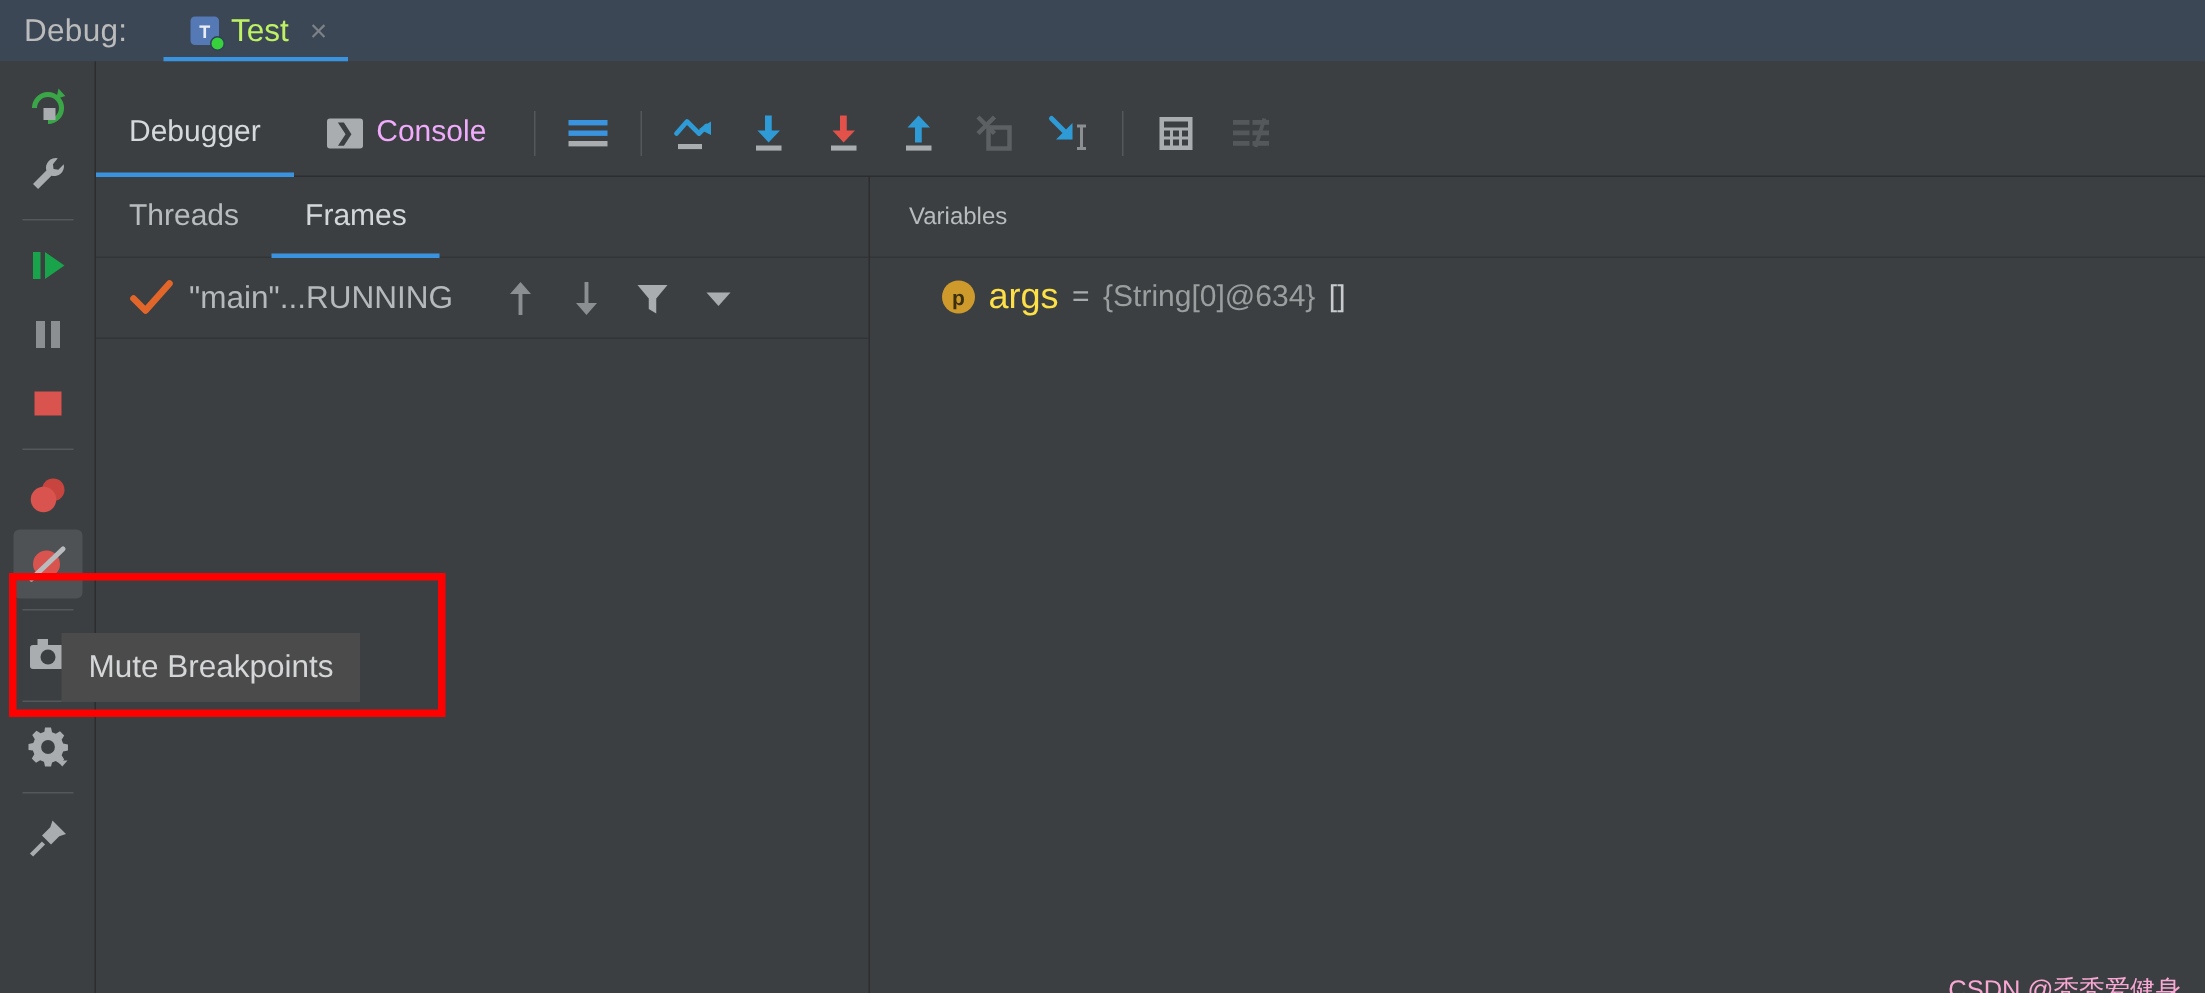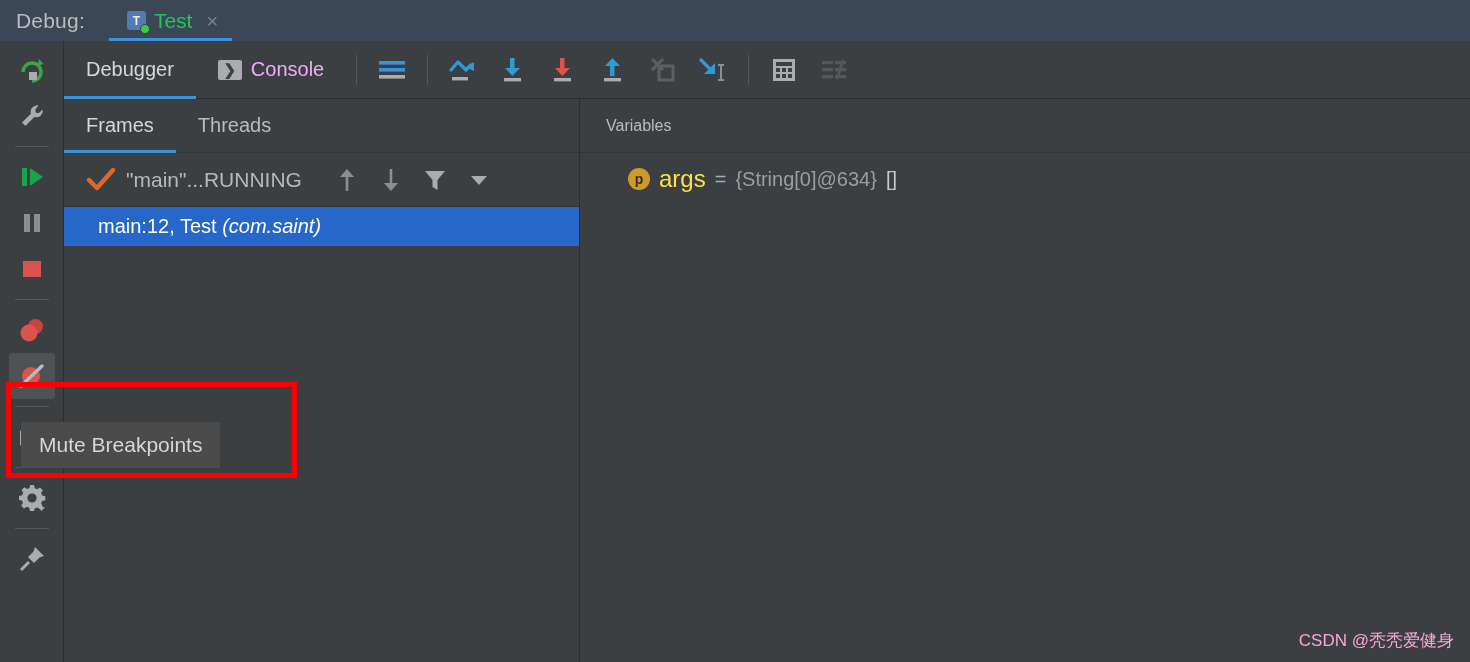--- a/index.html
+++ b/index.html
@@ -31,21 +31,21 @@
   .class-icon {
     position: relative; width: 19px; height: 19px; border-radius: 3px;
     background: #5579b5; display: flex; align-items: center; justify-content: center;
   }
   .class-icon span { color: #e8ecf2; font-size: 12px; font-weight: bold; line-height: 1; }
   .class-icon .dot {
     position: absolute; right: -4px; bottom: -4px;
     width: 10px; height: 10px; border-radius: 50%;
     background: #36d13c; border: 1px solid #2f4356;
   }
-  .run-tab-label { color: #22c55e; font-size: 21px; }
+  .run-tab-label { color: #bef264; font-size: 21px; }
   .tab-close {
     color: #7d8288; font-size: 20px; line-height: 1; margin-left: 6px; cursor: pointer;
   }
 
   
   .left-bar {
     position: absolute; left: 0; top: 41px; width: 64px; height: 621px;
     background: #3c3f41; border-right: 1px solid #2b2d2e;
     display: flex; flex-direction: column; align-items: center;
     padding-top: 6px;
@@ -60,20 +60,21 @@
   
   .main {
     position: absolute; left: 64px; top: 41px; width: 1406px; height: 621px;
     background: #3c3f41;
   }
 
   
   .tabrow {
     position: relative; height: 58px; display: flex; align-items: center;
     border-bottom: 1px solid #2b2d2e;
+    margin-top: 19px;
   }
   .tab {
     position: relative; height: 58px; display: flex; align-items: center; gap: 9px;
     padding: 0 22px; cursor: pointer;
   }
   .tab-text { color: #f0abfc; font-size: 20px; }
   .tab.selected .tab-text { color: #d6d9db; }
   .tab .sel-underline {
     position: absolute; left: 0; bottom: 0; width: 100%; height: 3px; background: #3a93de;
   }
@@ -135,21 +136,21 @@
     display: flex; align-items: center; justify-content: center;
     color: #3a2f10; font-size: 14px; font-weight: bold; line-height: 1;
   }
   .var-name { color: #fde047; font-size: 24px; }
   .var-eq { color: #a8abad; font-size: 20px; }
   .var-type { color: #9b9e9f; font-size: 20px; }
   .var-val { color: #c8cbcd; font-size: 20px; }
 
   
   .tooltip {
-    position: absolute; left: 21px; top: 422px;
+    position: absolute; left: 41px; top: 422px;
     background: #4b4b4b; color: #d4d6d8;
     padding: 11px 18px; font-size: 21px; white-space: nowrap;
     z-index: 40;
   }
   .red-box {
     position: absolute; left: 6px; top: 382px; width: 291px; height: 96px;
     border: 5px solid #fe0000; z-index: 50; pointer-events: none;
   }
 
   .watermark {
@@ -360,26 +361,26 @@
           <rect x="16" y="18" width="11" height="3.2" fill="#55585a"></rect>
           <line x1="18" y1="22" x2="24" y2="3" stroke="#55585a" stroke-width="2.6"></line>
         </svg>
       </div>
     </div>
 
     <div class="panes">
 
       <div class="pane-left">
         <div class="pane-head">
+          <div class="subtab">
+            <div class="subtab-text">Threads</div>
+          </div>
           <div class="subtab selected">
             <div class="subtab-text">Frames</div>
             <div class="sel-underline"></div>
-          </div>
-          <div class="subtab">
-            <div class="subtab-text">Threads</div>
           </div>
         </div>
 
         <div class="thread-row">
           <svg width="30" height="26" viewBox="0 0 30 26">
             <path d="M3 13 L11 21 L27 3" fill="none" stroke="#e2662a" stroke-width="4.4" stroke-linecap="round" stroke-linejoin="round"></path>
           </svg>
           <div class="thread-label">"main"...RUNNING</div>
           <div class="thread-actions">
             <div class="ta-btn">
@@ -400,25 +401,20 @@
               </svg>
             </div>
             <div class="ta-btn">
               <svg width="24" height="24" viewBox="0 0 24 24">
                 <path d="M4 8 L20 8 L12 17 Z" fill="#a9adb0"></path>
               </svg>
             </div>
           </div>
         </div>
 
-        <div class="frame-row">
-          <div class="frame-text"><span>main:12, Test</span>
-            <em>(com.saint)</em>
-          </div>
-        </div>
       </div>
 
       <div class="pane-right">
         <div class="pane-head">
           <div class="pane-title">Variables</div>
         </div>
 
         <div class="var-row">
           <div class="p-icon">
             <span>p</span>

